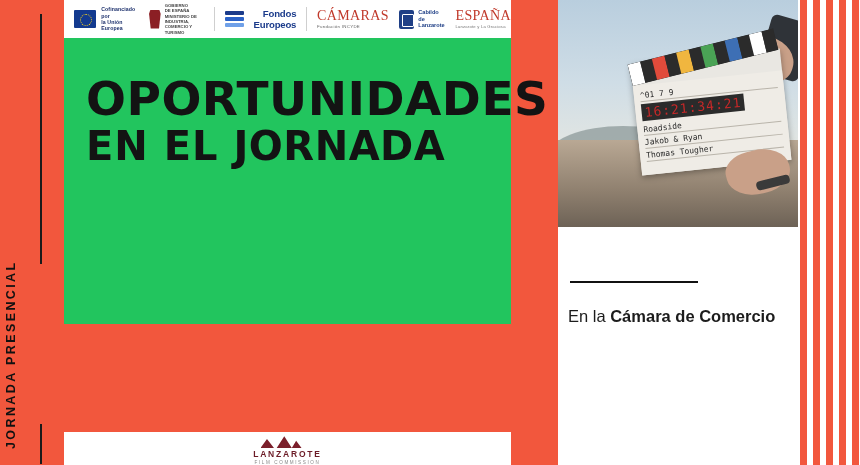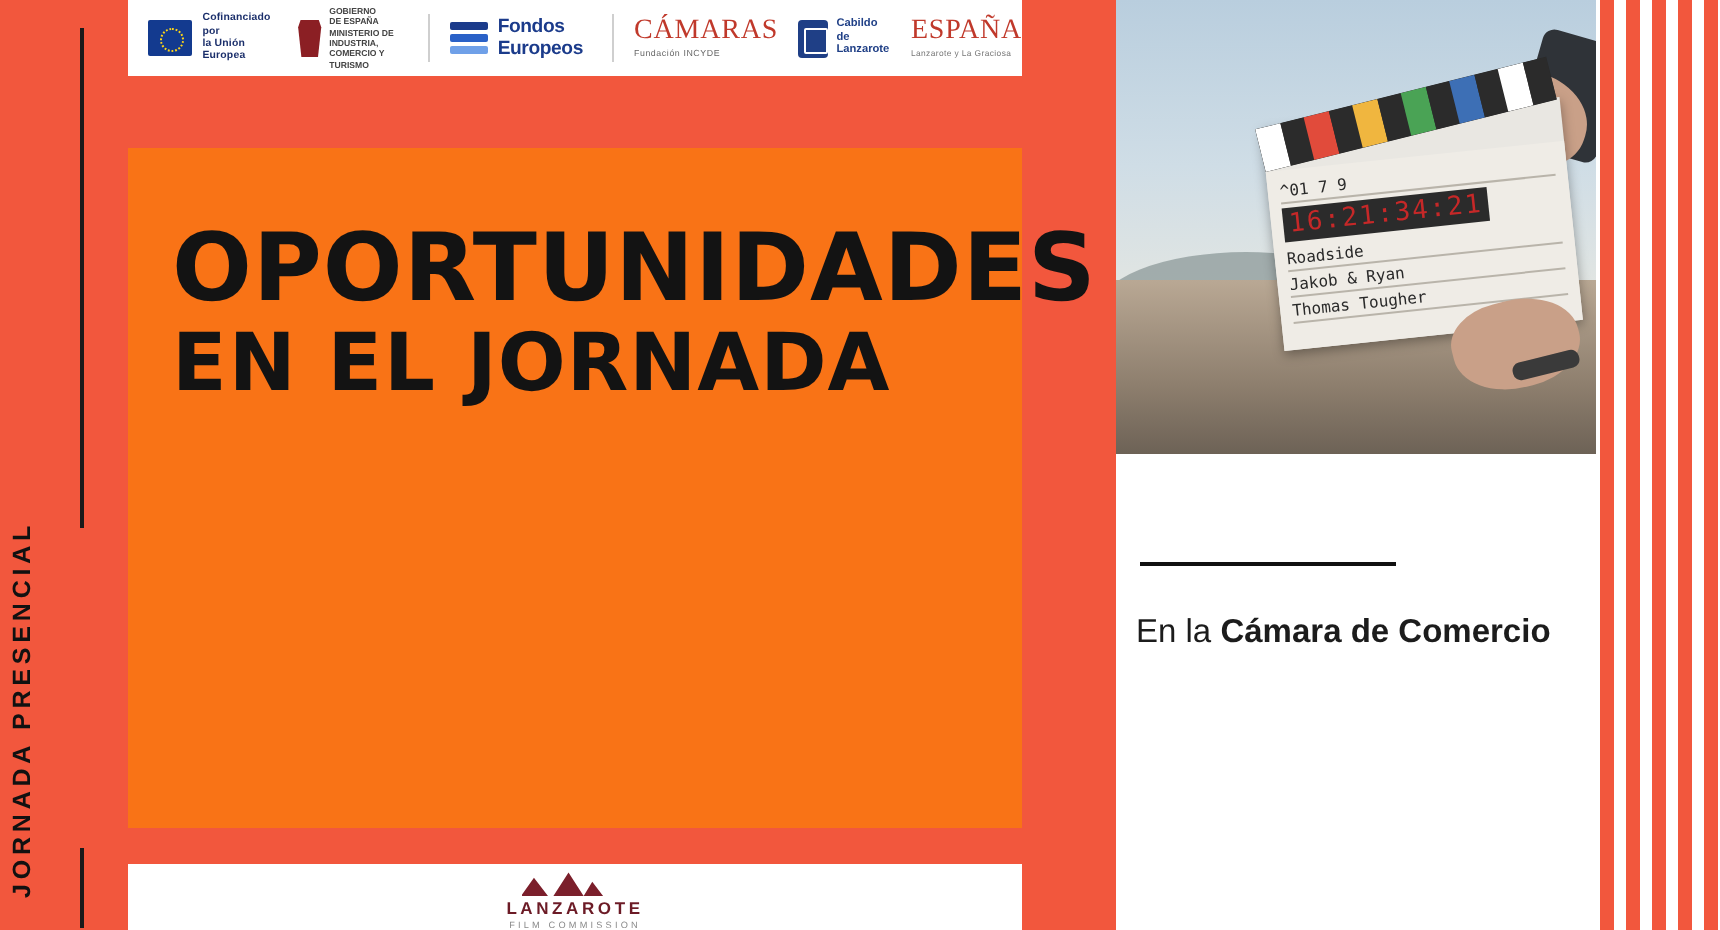--- a/index.html
+++ b/index.html
@@ -98,21 +98,21 @@
   }
   .gob-txt {
     font-size: 4.3px;
     line-height: 5.3px;
     color: #444;
     font-weight: bold;
   }
   .sep-bar {
     width: 1px; height: 24px; background: #cfcfcf;
   }
-  .logo-fondos { display: flex; align-items: center; gap: 5px; }
+  .logo-fondos { display: flex; align-items: center; gap: 5px; text-align: right; }
   .fondos-icon { display: flex; flex-direction: column; gap: 2.4px; }
   .fondos-icon i {
     display: block;
     width: 19px; height: 4px;
     background: #1b3b8b;
     border-radius: 1px;
   }
   .fondos-icon i:nth-child(2) { background: #2a61c7; }
   .fondos-icon i:nth-child(3) { background: #6fa0e8; }
   .fondos-name {
@@ -165,23 +165,22 @@
   .camara2-sub {
     font-size: 4.2px;
     color: #777;
     letter-spacing: .2px;
     margin-top: 1.5px;
   }
 
   .orange-panel {
     position: absolute;
     left: 0; top: 38px;
-    width: 447px; height: 340px;
-    background: #f97316;
-    margin-top: 36px;
+    width: 447px; height: 286px;
+    background: #22c55e;
   }
   .headline {
     position: absolute;
     left: 22px;
     top: 38px;
     width: 412px;
     color: #131313;
     font-family: "DejaVu Sans", sans-serif;
     line-height: .96;
   }

